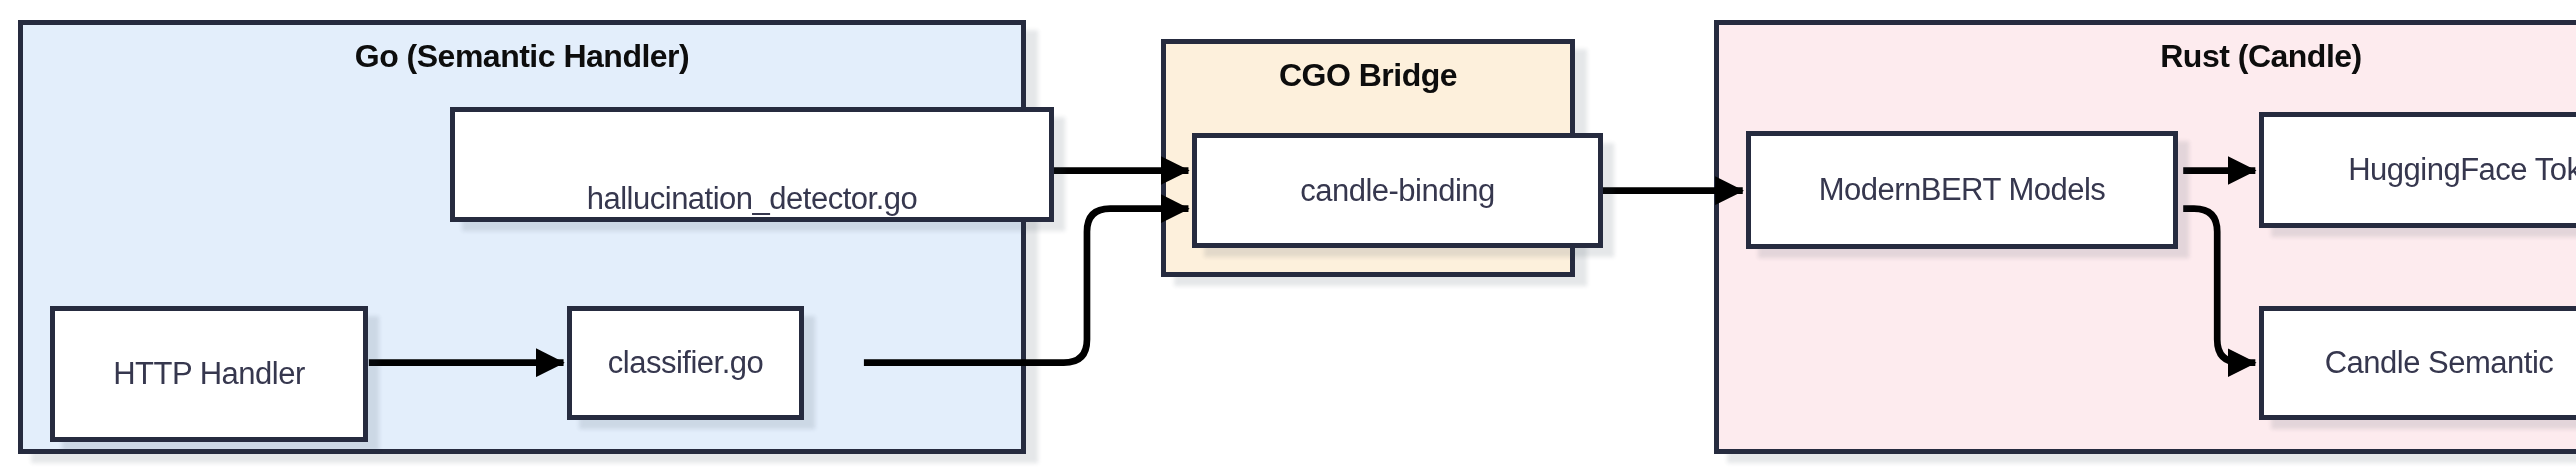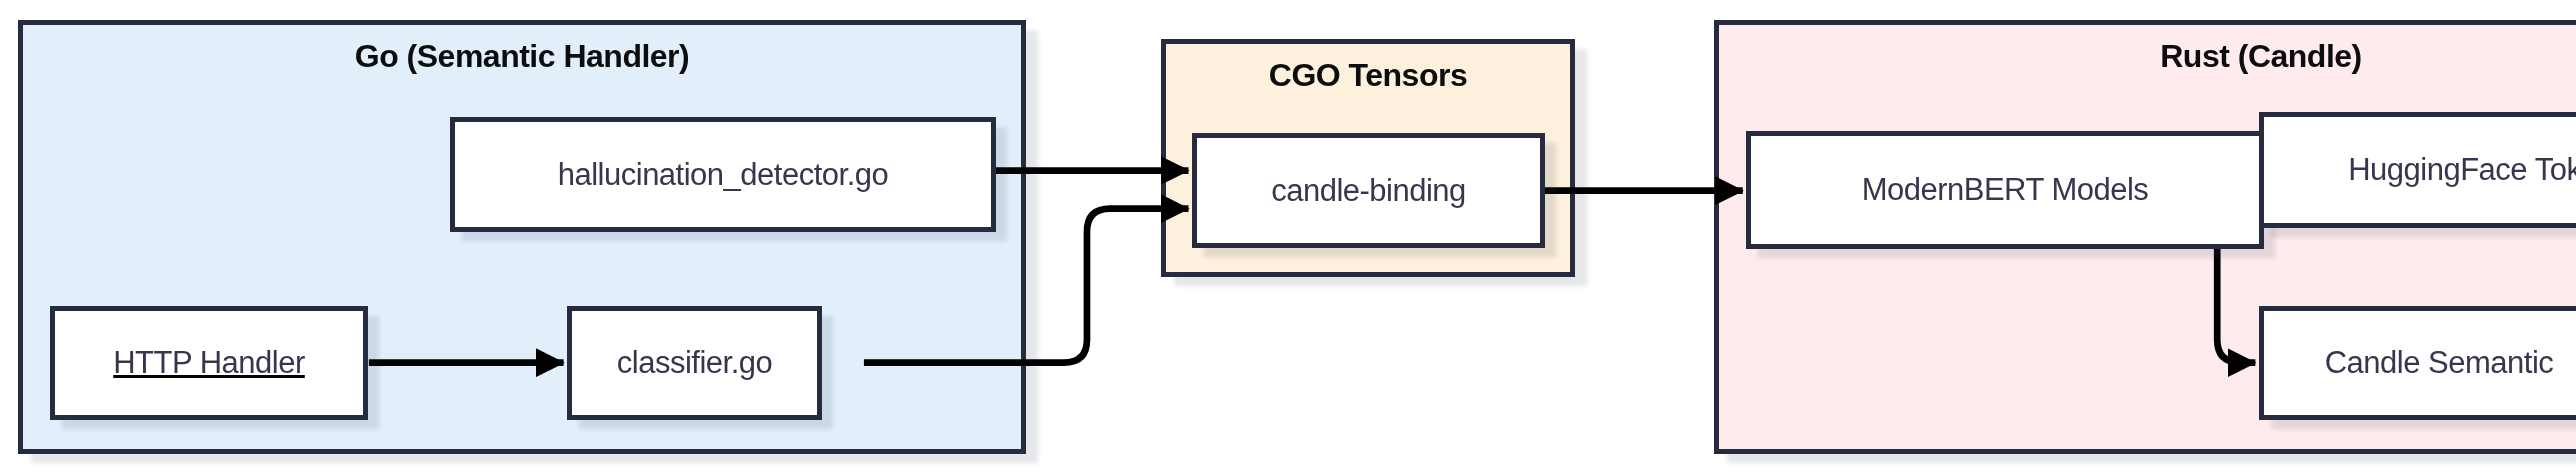--- a/index.html
+++ b/index.html
@@ -73,21 +73,21 @@
 </head>
 <body>
 
 <div class="canvas">
 
   <div class="container" style="left:18px; top:19.6px; width:1008px; height:434px; --fill:var(--go-fill);">
     <div class="ctitle">Go (Semantic Handler)</div>
   </div>
 
   <div class="container" style="left:1161px; top:39px; width:414px; height:238px; --fill:var(--cgo-fill);">
-    <div class="ctitle">CGO Tensors</div>
+    <div class="ctitle">CGO Bridge</div>
   </div>
 
   <div class="container" style="left:1714px; top:19.6px; width:1094px; height:434px; --fill:var(--rust-fill);">
     <div class="ctitle">Rust (Candle)</div>
   </div>
 
   <svg class="edges-layer" width="2822" height="474" viewBox="0 0 5478 920" xmlns="http://www.w3.org/2000/svg">
     <defs>
       <marker id="arrowhead" viewBox="0 0 12 12" markerWidth="56" markerHeight="56" refX="11.5" refY="6" orient="auto" markerUnits="userSpaceOnUse">
         <path d="M0 0 L12 6 L0 12 Z" fill="#000000"></path>
@@ -100,37 +100,37 @@
 
     <path class="edge" d="M1677 704 H2065 Q2110 704 2110 659 V450 Q2110 405 2155 405 H2307" marker-end="url(#arrowhead)"></path>
 
     <path class="edge" d="M2998 370 H3383" marker-end="url(#arrowhead)"></path>
 
     <path class="edge" d="M4238 331 H4378" marker-end="url(#arrowhead)"></path>
 
     <path class="edge" d="M4238 405 H4259 Q4304 405 4304 450 V659 Q4304 704 4349 704 H4378" marker-end="url(#arrowhead)"></path>
   </svg>
 
-  <div class="node" style="left:50px; top:306px; width:318px; height:114px;text-decoration:underline;">
+  <div class="node" style="left:50px; top:306px; width:318px; height:136px;">
     <span class="nlabel">HTTP Handler</span>
   </div>
 
-  <div class="node" style="left:567px; top:306px; width:255px; height:114px;">
+  <div class="node" style="left:567px; top:306px; width:237px; height:114px;">
     <span class="nlabel">classifier.go</span>
   </div>
 
-  <div class="node" style="left:450px; top:117px; width:546px; height:115px;">
+  <div class="node" style="left:450px; top:107px; width:604px; height:115px;align-items:flex-end;">
     <span class="nlabel">hallucination_detector.go</span>
   </div>
 
-  <div class="node" style="left:1192px; top:133px; width:353px; height:115px;">
+  <div class="node" style="left:1192px; top:133px; width:411px; height:115px;">
     <span class="nlabel">candle-binding</span>
   </div>
 
-  <div class="node" style="left:1746px; top:131px; width:518px; height:118px;">
+  <div class="node" style="left:1746px; top:131px; width:432px; height:118px;">
     <span class="nlabel">ModernBERT Models</span>
   </div>
 
   <div class="node" style="left:2259px; top:112px; width:508px; height:116px;">
     <span class="nlabel">HuggingFace Tokenizers</span>
   </div>
 
   <div class="node" style="left:2259px; top:306px; width:360px; height:114px;">
     <span class="nlabel">Candle Semantic</span>
   </div>

